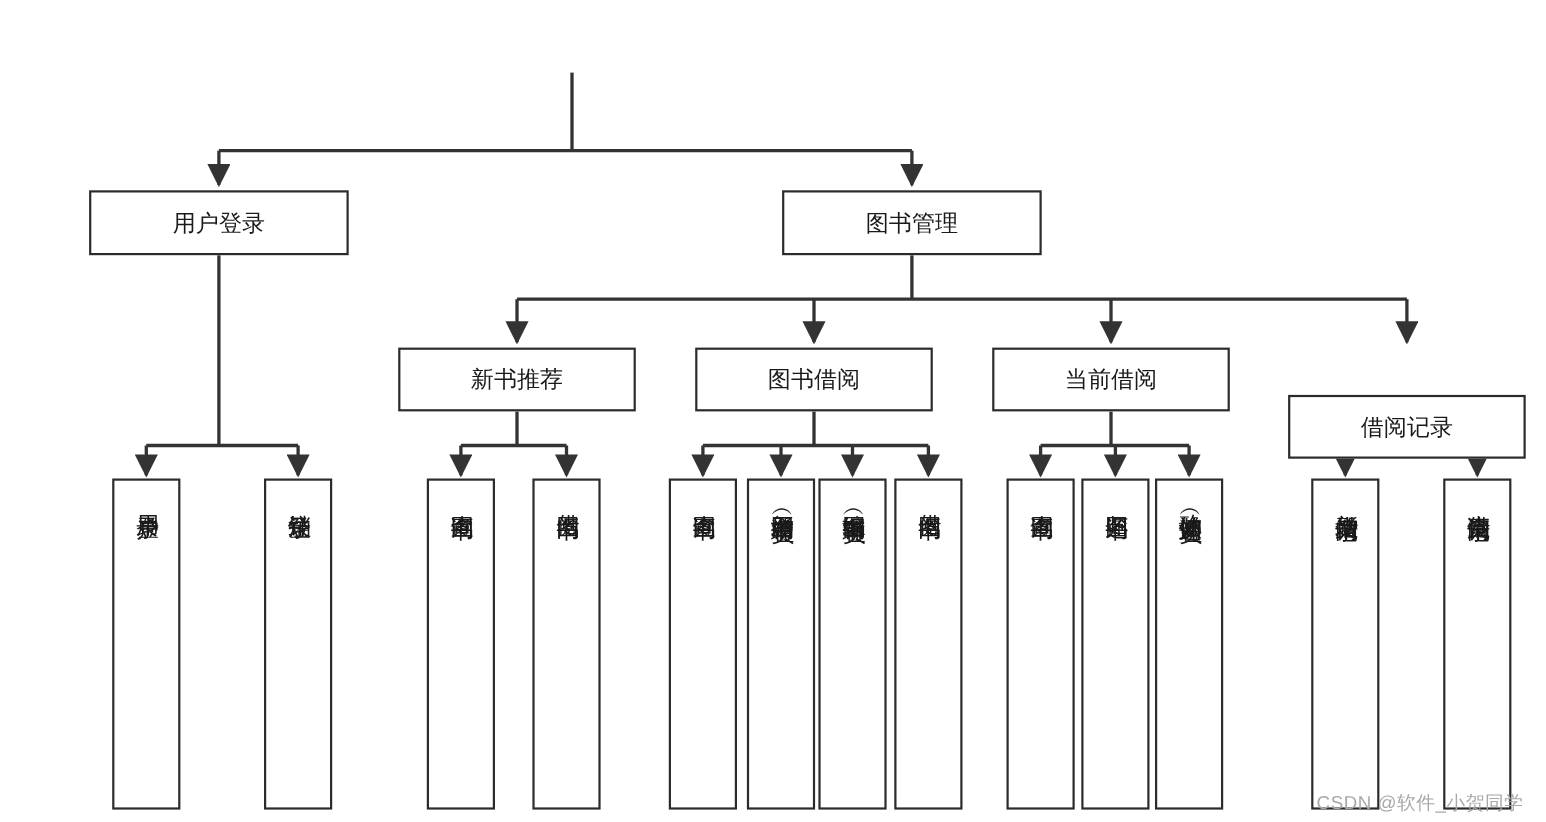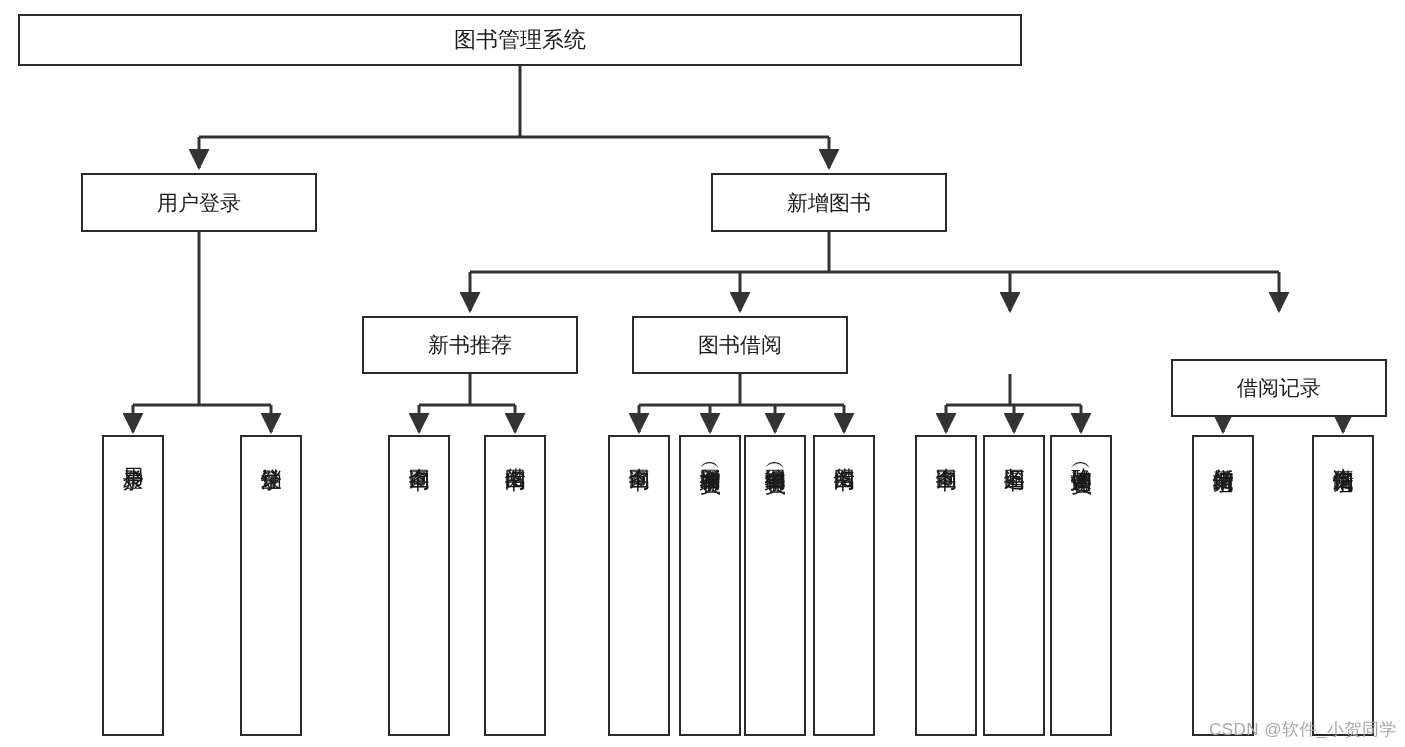--- a/index.html
+++ b/index.html
@@ -55,21 +55,21 @@
     text-orientation: upright;
     line-height: 1.08;
     letter-spacing: 1px;
     white-space: nowrap;
   }
   .htext {
     white-space: nowrap;
   }
   #watermark {
     position: absolute;
-    right: 8px;
+    right: 20px;
     bottom: 6px;
     font-size: 17px;
     color: #a8a8a8;
     letter-spacing: 0.5px;
     white-space: nowrap;
     pointer-events: none;
   }
 </style>
 </head>
 <body>
@@ -119,36 +119,36 @@
       <path d="M 1014 405 L 1014 432" marker-end="url(#arrow)"></path>
       <path d="M 1081 405 L 1081 432" marker-end="url(#arrow)"></path>
 
       <path d="M 1279 374 L 1279 405"></path>
       <path d="M 1223 405 L 1343 405"></path>
       <path d="M 1223 405 L 1223 432" marker-end="url(#arrow)"></path>
       <path d="M 1343 405 L 1343 432" marker-end="url(#arrow)"></path>
     </g>
   </svg>
 
-  <div class="node node-root" style="left: 18px; top: 14px; width: 1004px; height: 52px;">
-    <span class="htext">图书管理系统</span>
-  </div>
 
   <div class="node node-l2" style="left: 81px; top: 173px; width: 236px; height: 59px;">
     <span class="htext">用户登录</span>
   </div>
   <div class="node node-l2" style="left: 711px; top: 173px; width: 236px; height: 59px;">
-    <span class="htext">新增图书</span>
+    <span class="htext">图书管理</span>
   </div>
 
   <div class="node node-l3" style="left: 632px; top: 316px; width: 216px; height: 58px;">
     <span class="htext">图书借阅</span>
   </div>
   <div class="node node-l3" style="left: 362px; top: 316px; width: 216px; height: 58px;">
     <span class="htext">新书推荐</span>
+  </div>
+  <div class="node node-l3" style="left: 902px; top: 316px; width: 216px; height: 58px;">
+    <span class="htext">当前借阅</span>
   </div>
   <div class="node node-l3" style="left: 1171px; top: 316px; width: 216px; height: 58px; margin-top: 43px;">
     <span class="htext">借阅记录</span>
   </div>
 
   <div class="node node-leaf" style="left: 102px; top: 435px; width: 62px; height: 301px;">
     <span class="vtext">用户登录</span>
   </div>
   <div class="node node-leaf" style="left: 240px; top: 435px; width: 62px; height: 301px;">
     <span class="vtext">注销登录</span>

